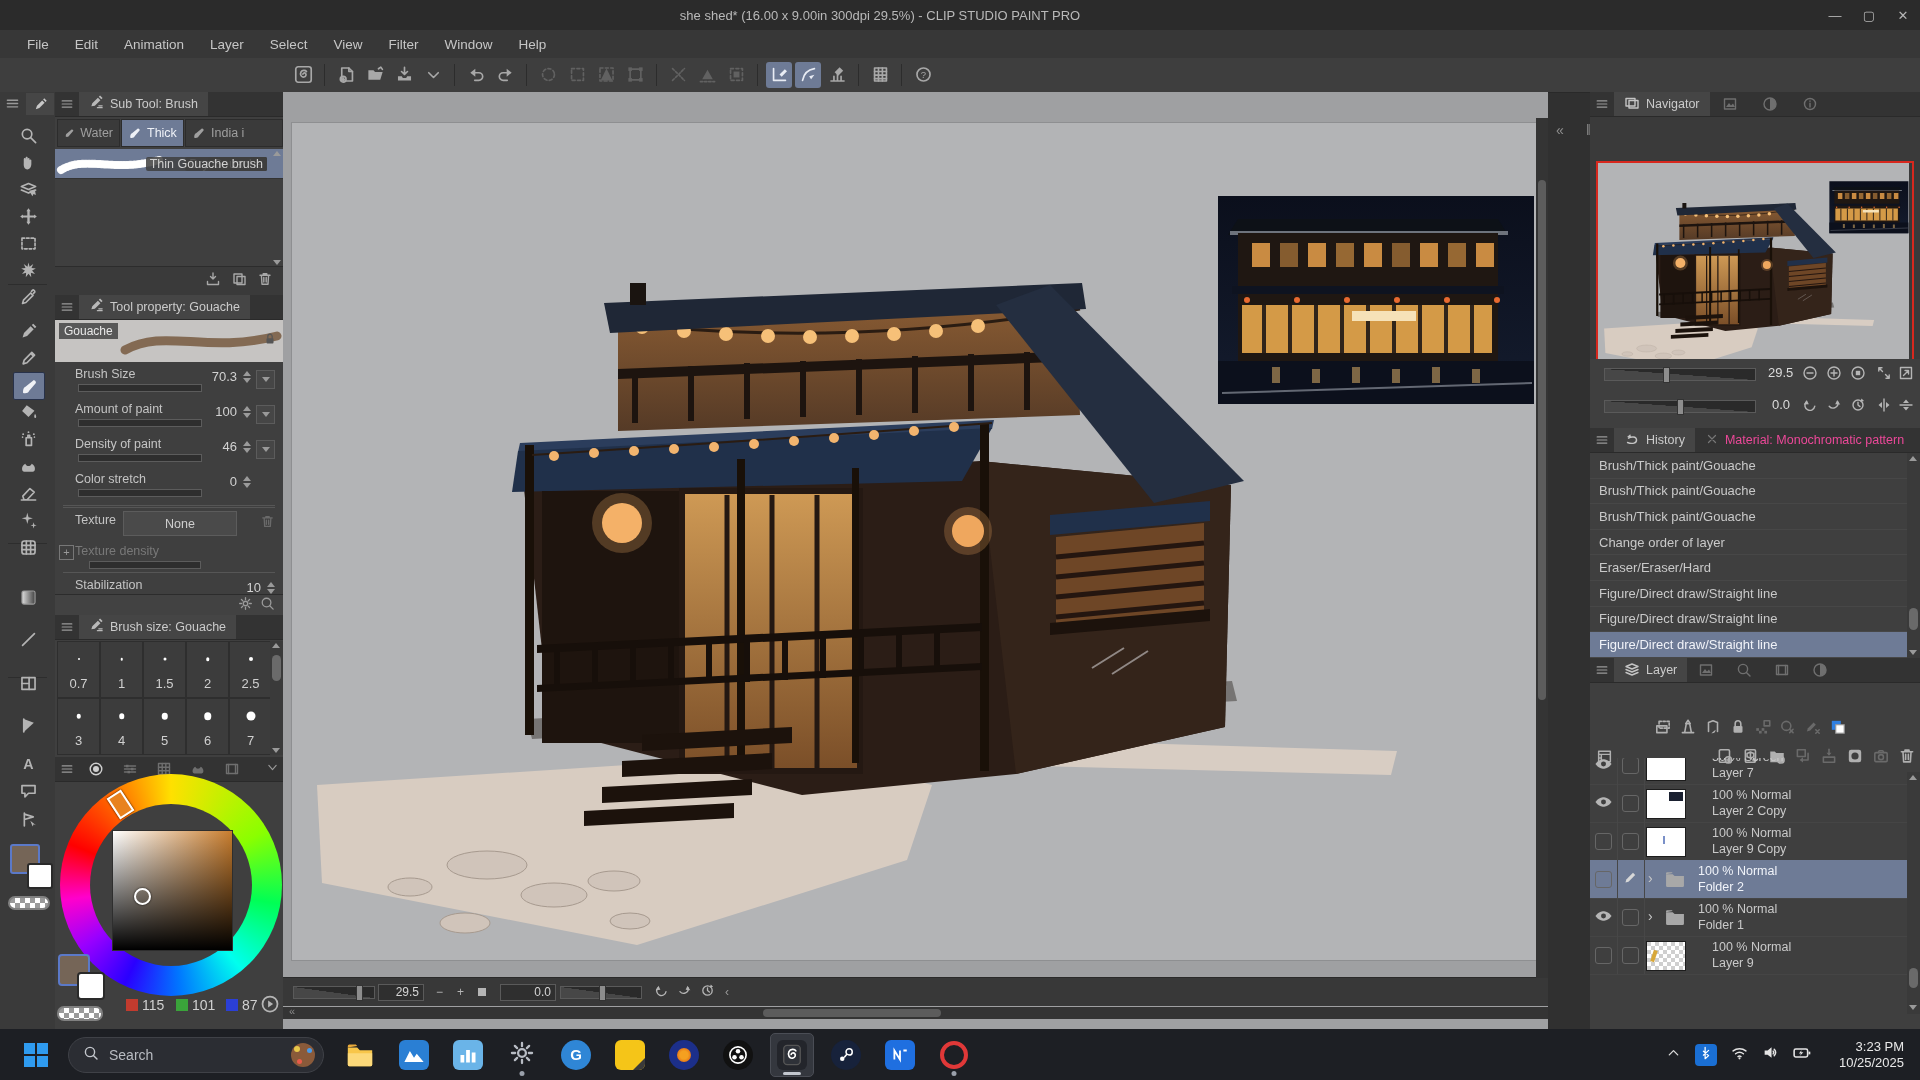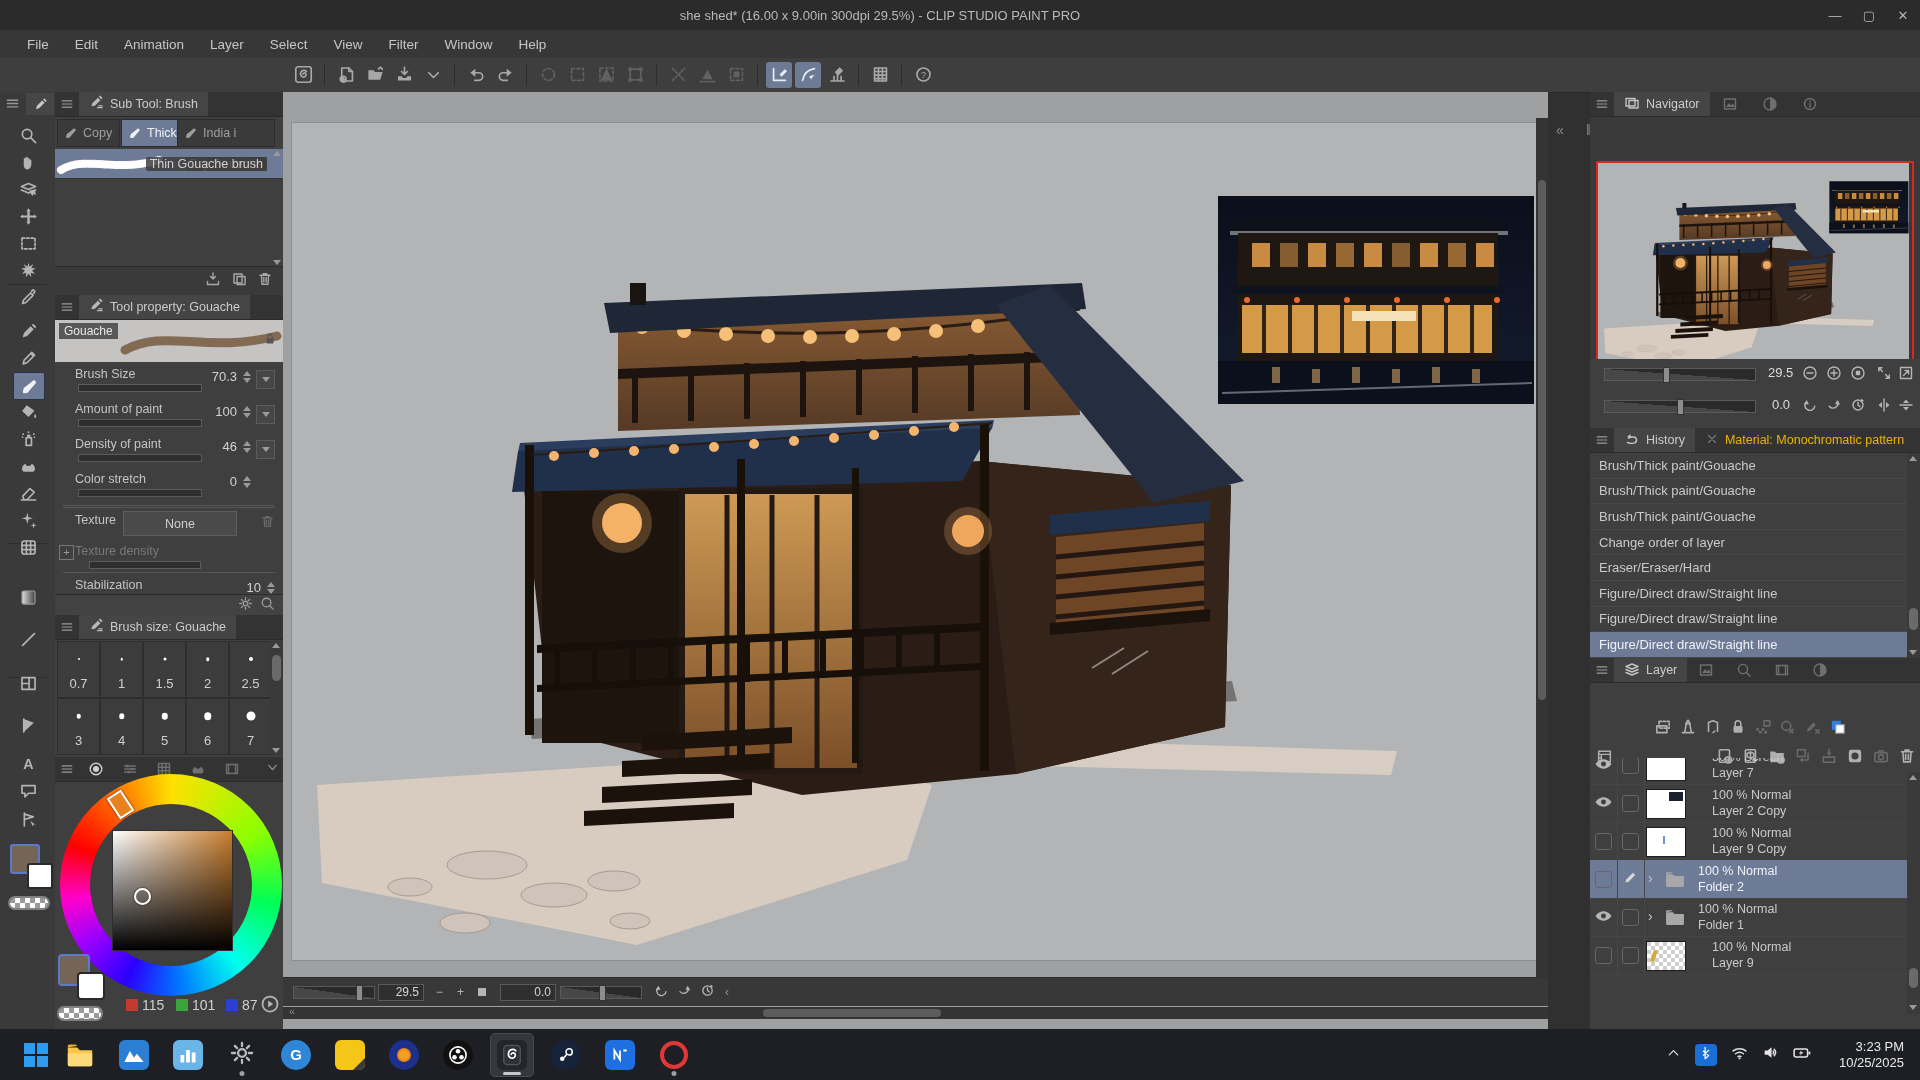--- a/index.html
+++ b/index.html
@@ -25,21 +25,21 @@
   
   #toolbar{left:0;top:92px;width:55px;height:937px;background:#3a3a3a;border-right:1px solid #2d2d2d;}
   .tool{position:absolute;left:13px;width:30px;height:26px;display:flex;align-items:center;justify-content:center;color:#b4b4b4;}
   .tool.sel{background:#6e7b96;border:1px solid #28324a;border-radius:2px;color:#f0f2f6;}
   .tooldiv{position:absolute;left:8px;width:39px;height:1px;background:#2d2d2d;}
   
   .panel{position:absolute;background:#3f3f3f;}
   .phead{position:absolute;left:0;top:0;right:0;height:24px;background:#333333;border-bottom:1px solid #2a2a2a;display:flex;align-items:center;}
   .phamb{width:24px;display:flex;justify-content:center;color:#9a9a9a;}
   .ptab{display:flex;align-items:center;gap:6px;background:#454545;height:24px;padding:0 10px;font-size:12.5px;color:#cbcbcb;white-space:nowrap;}
-  .ptab.gray{background:transparent;color:#eab308;}
+  .ptab.gray{background:transparent;color:#ec4899;}
   
   .sttab{position:absolute;top:0;height:28px;background:#3a3a3a;border:1px solid #2c2c2c;display:flex;align-items:center;gap:5px;font-size:12.5px;color:#9f9f9f;padding:0 6px;box-sizing:border-box;overflow:hidden;white-space:nowrap;}
   .sttab.on{background:#6e7b96;color:#eef1f7;}
   .brushrow{position:absolute;left:0;right:0;height:29px;border-bottom:1px solid #333;display:flex;align-items:center;}
   .brushrow.on{background:#6e7b96;}
   .brushname{position:absolute;right:16px;font-size:12.5px;color:#d0d0d0;background:rgba(62,62,62,.85);padding:0 4px;border-radius:2px;}
   
   .prop{position:absolute;left:0;right:0;height:34px;}
   .proplabel{position:absolute;left:20px;top:2px;font-size:12.5px;color:#c4c4c4;}
   .propslider{position:absolute;left:23px;top:19px;width:122px;height:6px;background:#2e2e2e;border:1px solid #5c5c5c;}
@@ -418,29 +418,29 @@
             <path class="s" d="M9 13.5h5M10.5 11.5h3.5"></path>
           </svg></span>
         <span>Sub Tool: Brush</span>
       </div>
   </div>
   <div id="st-tabs">
       <div class="sttab" style="left:2px;top:27px;width:63px">
         <svg width="14" height="14" viewBox="0 0 16 16" style="color:currentColor">
           <path class="f" d="M2.6 13.4c2.4.6 4.5-.1 5-1.7l5.6-6.5c.9-1.1-1.3-3.1-2.3-2.1L4.6 8.3c-1.6.5-2.3 3-2 5.1z"></path>
         </svg>
-        <span>Copy</span>
+        <span>Water</span>
       </div>
       <div class="sttab on" style="left:66px;top:27px;width:63px">
         <svg width="14" height="14" viewBox="0 0 16 16" style="color:currentColor">
           <path class="f" d="M2.6 13.4c2.4.6 4.5-.1 5-1.7l5.6-6.5c.9-1.1-1.3-3.1-2.3-2.1L4.6 8.3c-1.6.5-2.3 3-2 5.1z"></path>
         </svg>
         <span>Thick</span>
       </div>
-      <div class="sttab" style="left:122px;top:27px;width:98px">
+      <div class="sttab" style="left:130px;top:27px;width:98px">
         <svg width="14" height="14" viewBox="0 0 16 16" style="color:currentColor">
           <path class="f" d="M2.6 13.4c2.4.6 4.5-.1 5-1.7l5.6-6.5c.9-1.1-1.3-3.1-2.3-2.1L4.6 8.3c-1.6.5-2.3 3-2 5.1z"></path>
         </svg>
         <span>India i</span>
       </div>
     </div>
   <div id="st-list" style="position:absolute;left:0;top:57px;right:0;height:118px;overflow:hidden">
       <div class="brushrow">
     <svg width="110" height="26" viewBox="0 0 110 26">
           <path d="M6 19C30 4 60 22 104 9" stroke="#fff" fill="none" stroke-linecap="round" stroke-width="7" opacity=".92"></path>
@@ -1308,20 +1308,32 @@
 
 <div class="abs" id="taskbar">
   <div class="tbicon" style="margin-left:14px">
     <svg width="26" height="26" viewBox="0 0 26 26">
         <rect x="1" y="1" width="11" height="11" fill="#2f9bef"></rect>
         <rect x="14" y="1" width="11" height="11" fill="#2f9bef"></rect>
         <rect x="1" y="14" width="11" height="11" fill="#2f9bef"></rect>
         <rect x="14" y="14" width="11" height="11" fill="#2f9bef"></rect>
       </svg>
   </div>
+  <div id="search-pill">
+    <span id="tb-mag" style="color:#c3c6cc"><svg width="16" height="16" viewBox="0 0 16 16" style="color:currentColor">
+          <circle class="s" cx="7" cy="7" r="4.6"></circle>
+          <path class="s" d="M10.4 10.4L14 14"></path>
+        </svg></span>
+    <span style="margin-left:10px;font-size:14px;color:#b9bcc2">Search</span>
+    <span style="margin-left:auto;width:24px;height:24px;border-radius:50%;background:#8a5a3a;position:relative;overflow:hidden">
+      <span style="position:absolute;left:3px;top:3px;width:6px;height:6px;border-radius:50%;background:#e8c84a"></span>
+      <span style="position:absolute;right:3px;top:5px;width:5px;height:5px;border-radius:50%;background:#4a9ae8"></span>
+      <span style="position:absolute;left:6px;bottom:3px;width:5px;height:5px;border-radius:50%;background:#e85a4a"></span>
+    </span>
+  </div>
   <div id="tb-apps" style="display:flex;align-items:center;gap:10px">
       <div class="tbicon">
         <svg width="30" height="30" viewBox="0 0 16 16">
           <path d="M1.5 4h5l1.4 1.5h6.6V13a1 1 0 01-1 1h-11a1 1 0 01-1-1z" fill="#f8c64a"></path>
           <path d="M1.5 4V3.2a.8.8 0 01.8-.8h3.5l.7.8z" fill="#e8a93a"></path>
           <path d="M1.5 7h13V13a1 1 0 01-1 1h-11a1 1 0 01-1-1z" fill="#fcd97a"></path>
         </svg>
       </div>
       <div class="tbicon">
         <span style="width:30px;height:30px;border-radius:6px;background:#2a7fd4;display:flex;align-items:center;justify-content:center;position:relative;overflow:hidden">

